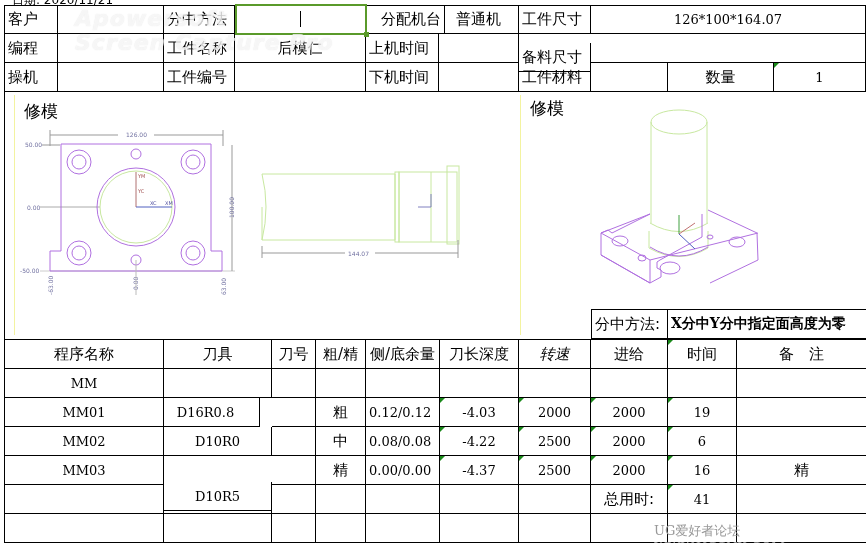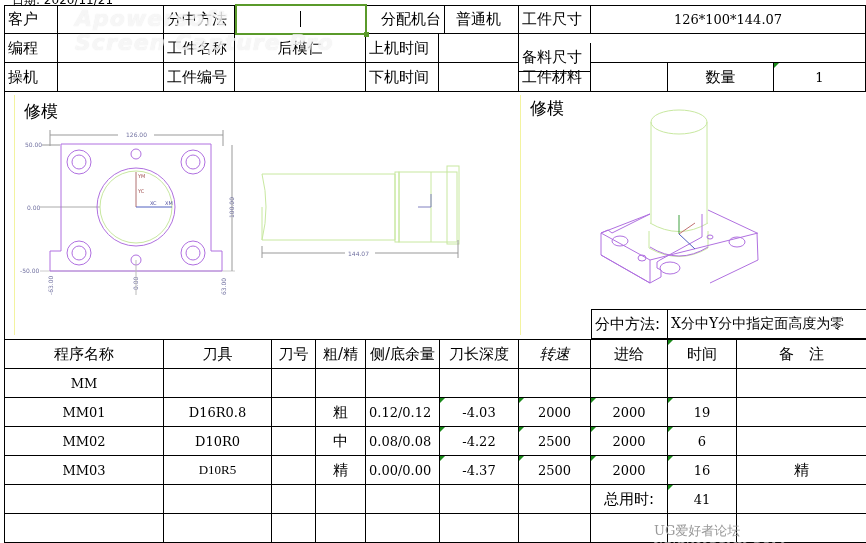--- a/index.html
+++ b/index.html
@@ -31,21 +31,21 @@
 
 <div>
 
   <div class="cell l" style="left:5px;top:6px;width:53px;height:28px;">客户</div>
   <div class="cell" style="left:58px;top:6px;width:106px;height:28px;"></div>
   <div class="cell l" style="left:164px;top:6px;width:71px;height:28px;">分中方法</div>
   <div class="cell c" style="left:235px;top:6px;width:131px;height:28px;"></div>
   <div class="cell l" style="left:353px;top:6px;width:92px;height:28px;padding-left:28px;">分配机台</div>
   <div class="cell c" style="left:439px;top:6px;width:80px;height:28px;">普通机</div>
   <div class="cell l" style="left:519px;top:6px;width:72px;height:28px;">工件尺寸</div>
-  <div class="cell c mono" style="left:591px;top:6px;width:275px;height:28px;">126*100*144.07</div>
+  <div class="cell c mono" style="left:591px;top:6px;width:275px;height:28px;">126*100*164.07</div>
 
   <div class="cell l" style="left:5px;top:34px;width:53px;height:29px;">编程</div>
   <div class="cell" style="left:58px;top:34px;width:106px;height:29px;"></div>
   <div class="cell l" style="left:164px;top:34px;width:71px;height:29px;">工件名称</div>
   <div class="cell c" style="left:235px;top:34px;width:131px;height:29px;">后模仁</div>
   <div class="cell l" style="left:366px;top:34px;width:73px;height:29px;">上机时间</div>
   <div class="cell" style="left:439px;top:34px;width:80px;height:29px;"></div>
   <div class="cell l" style="left:519px;top:34px;width:72px;height:29px;margin-top:9px;">备料尺寸</div>
   <div class="cell" style="left:591px;top:34px;width:275px;height:29px;"></div>
 
@@ -158,21 +158,21 @@
     <path d="M50 155 L50 178"></path>
   </g>
   <line x1="79" y1="129" x2="79" y2="110" stroke="#40a040"></line>
   <line x1="79" y1="129" x2="95" y2="118" stroke="#c07070"></line>
   <line x1="79" y1="129" x2="95" y2="144" stroke="#5060c0"></line>
 </svg>
 
 <div class="hline" style="left:591px;top:309px;width:275px;"></div>
 <div class="vline" style="left:591px;top:309px;height:30px;"></div>
 <div class="cell l" style="left:592px;top:310px;width:76px;height:29px;">分中方法:</div>
-<div class="cell l mono" style="left:668px;top:310px;width:198px;height:29px;font-size:14px;border-right:none;">X分中Y分中指定面高度为零</div>
+<div class="cell l mono" style="left:668px;top:310px;width:198px;height:29px;font-size:14px;border-right:none;font-weight:bold;">X分中Y分中指定面高度为零</div>
 
 <div class="hline" style="left:4px;top:339px;width:862px;"></div>
 <div id="prog-table">
     <div class="cell c" style="left: 5px; top: 340px; width: 159px; height: 29px;">程序名称</div>
     <div class="cell c" style="left: 164px; top: 340px; width: 108px; height: 29px;">刀具</div>
     <div class="cell c" style="left: 272px; top: 340px; width: 44px; height: 29px;">刀号</div>
     <div class="cell c" style="left: 316px; top: 340px; width: 50px; height: 29px;">粗/精</div>
     <div class="cell c" style="left: 366px; top: 340px; width: 74px; height: 29px;">侧/底余量</div>
     <div class="cell c" style="left: 440px; top: 340px; width: 79px; height: 29px;">刀长深度</div>
     <div class="cell c" style="left: 519px; top: 340px; width: 72px; height: 29px; font-style: italic;">转速</div>
@@ -186,21 +186,21 @@
       <div class="cell c" style="left: 316px; top: 369px; width: 50px; height: 29px;"></div>
       <div class="cell mono l" style="left: 366px; top: 369px; width: 74px; height: 29px;"></div>
       <div class="cell c mono" style="left: 440px; top: 369px; width: 79px; height: 29px;"></div>
       <div class="cell c mono" style="left: 519px; top: 369px; width: 72px; height: 29px;"></div>
       <div class="cell c mono" style="left: 591px; top: 369px; width: 77px; height: 29px;"></div>
       <div class="cell c mono" style="left: 668px; top: 369px; width: 69px; height: 29px;"></div>
       <div class="cell c" style="left: 737px; top: 369px; width: 129px; height: 29px; border-right: none;"></div>
     </div>
     <div>
       <div class="cell c mono" style="left: 5px; top: 398px; width: 159px; height: 29px;">MM01</div>
-      <div class="cell c mono" style="left: 164px; top: 398px; width: 108px; height: 29px;">D16R0.8</div>
+      <div class="cell c mono" style="left: 152px; top: 398px; width: 108px; height: 29px;">D16R0.8</div>
       <div class="cell c mono" style="left: 272px; top: 398px; width: 44px; height: 29px;"></div>
       <div class="cell c" style="left: 316px; top: 398px; width: 50px; height: 29px;">粗</div>
       <div class="cell mono l" style="left: 366px; top: 398px; width: 74px; height: 29px;">0.12/0.12</div>
       <div class="cell c mono tri" style="left: 440px; top: 398px; width: 79px; height: 29px;">-4.03</div>
       <div class="cell c mono tri" style="left: 519px; top: 398px; width: 72px; height: 29px;">2000</div>
       <div class="cell c mono tri" style="left: 591px; top: 398px; width: 77px; height: 29px;">2000</div>
       <div class="cell c mono tri" style="left: 668px; top: 398px; width: 69px; height: 29px;">19</div>
       <div class="cell c" style="left: 737px; top: 398px; width: 129px; height: 29px; border-right: none;"></div>
     </div>
     <div>
@@ -210,21 +210,21 @@
       <div class="cell c" style="left: 316px; top: 427px; width: 50px; height: 29px;">中</div>
       <div class="cell mono l" style="left: 366px; top: 427px; width: 74px; height: 29px;">0.08/0.08</div>
       <div class="cell c mono tri" style="left: 440px; top: 427px; width: 79px; height: 29px;">-4.22</div>
       <div class="cell c mono tri" style="left: 519px; top: 427px; width: 72px; height: 29px;">2500</div>
       <div class="cell c mono tri" style="left: 591px; top: 427px; width: 77px; height: 29px;">2000</div>
       <div class="cell c mono tri" style="left: 668px; top: 427px; width: 69px; height: 29px;">6</div>
       <div class="cell c" style="left: 737px; top: 427px; width: 129px; height: 29px; border-right: none;"></div>
     </div>
     <div>
       <div class="cell c mono" style="left: 5px; top: 456px; width: 159px; height: 29px;">MM03</div>
-      <div class="cell c mono" style="left: 164px; top: 456px; width: 108px; height: 29px; font-family: Liberation Serif, serif;">D10R5</div>
+      <div class="cell c mono" style="left: 164px; top: 482px; width: 108px; height: 29px;">D10R5</div>
       <div class="cell c mono" style="left: 272px; top: 456px; width: 44px; height: 29px;"></div>
       <div class="cell c" style="left: 316px; top: 456px; width: 50px; height: 29px;">精</div>
       <div class="cell mono l" style="left: 366px; top: 456px; width: 74px; height: 29px;">0.00/0.00</div>
       <div class="cell c mono tri" style="left: 440px; top: 456px; width: 79px; height: 29px;">-4.37</div>
       <div class="cell c mono tri" style="left: 519px; top: 456px; width: 72px; height: 29px;">2500</div>
       <div class="cell c mono tri" style="left: 591px; top: 456px; width: 77px; height: 29px;">2000</div>
       <div class="cell c mono tri" style="left: 668px; top: 456px; width: 69px; height: 29px;">16</div>
       <div class="cell c" style="left: 737px; top: 456px; width: 129px; height: 29px; border-right: none;">精</div>
     </div>
     <div>

